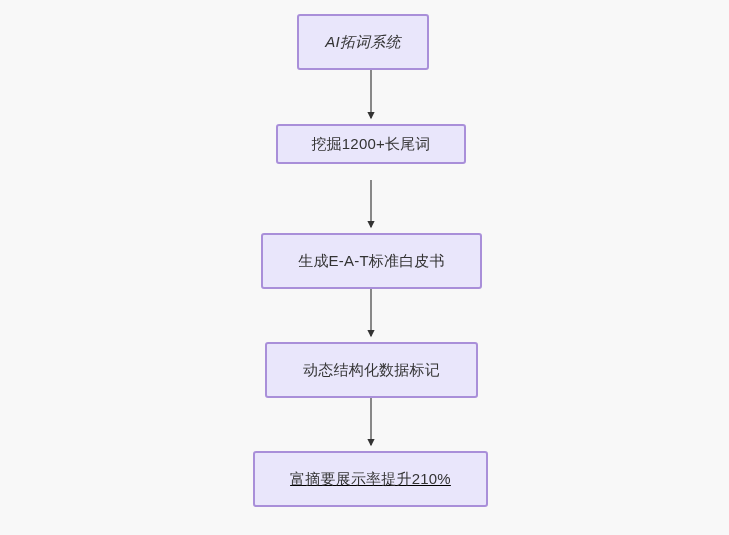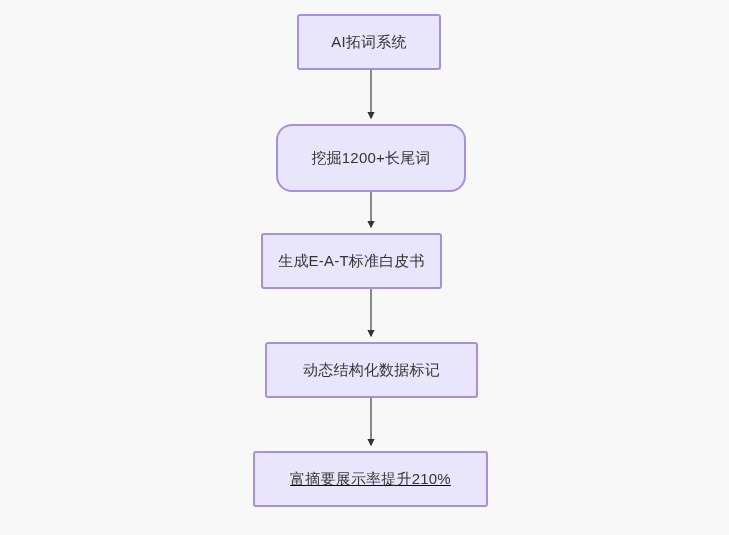--- a/index.html
+++ b/index.html
@@ -41,23 +41,23 @@
   }
   .node-label {
     font-size: 15px;
     line-height: 1.2;
     color: #333333;
     letter-spacing: 0.2px;
     white-space: nowrap;
     text-align: center;
   }
   
-  #node-0 { left: 297px; top: 14px;  width: 144px; height: 56px; }
-  #node-1 { left: 276px; top: 124px; width: 190px; height: 68px; border-radius: 16px; }
-  #node-2 { left: 261px; top: 233px; width: 181px; height: 56px; }
+  #node-0 { left: 297px; top: 14px;  width: 132px; height: 56px; font-style: italic; }
+  #node-1 { left: 276px; top: 124px; width: 190px; height: 40px; }
+  #node-2 { left: 261px; top: 233px; width: 221px; height: 56px; }
   #node-3 { left: 265px; top: 342px; width: 213px; height: 56px; }
   #node-4 { left: 253px; top: 451px; width: 235px; height: 56px; text-decoration: underline; }
 </style>
 </head>
 <body>
 
 <div id="diagram-canvas">
 
   <svg class="edge-layer" viewBox="0 0 729 535" width="729" height="535" xmlns="http://www.w3.org/2000/svg">
     <defs>

